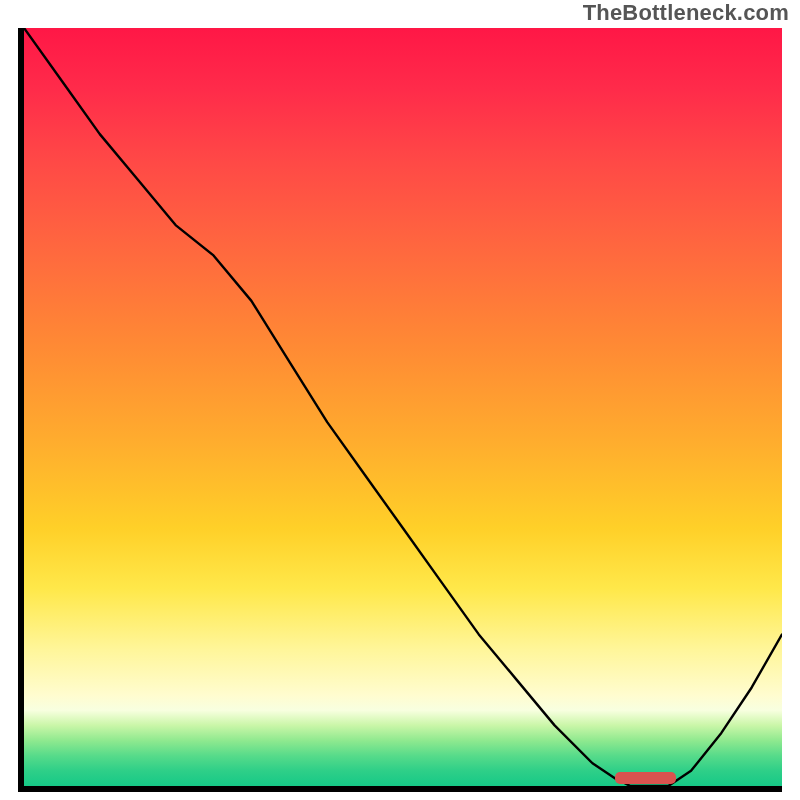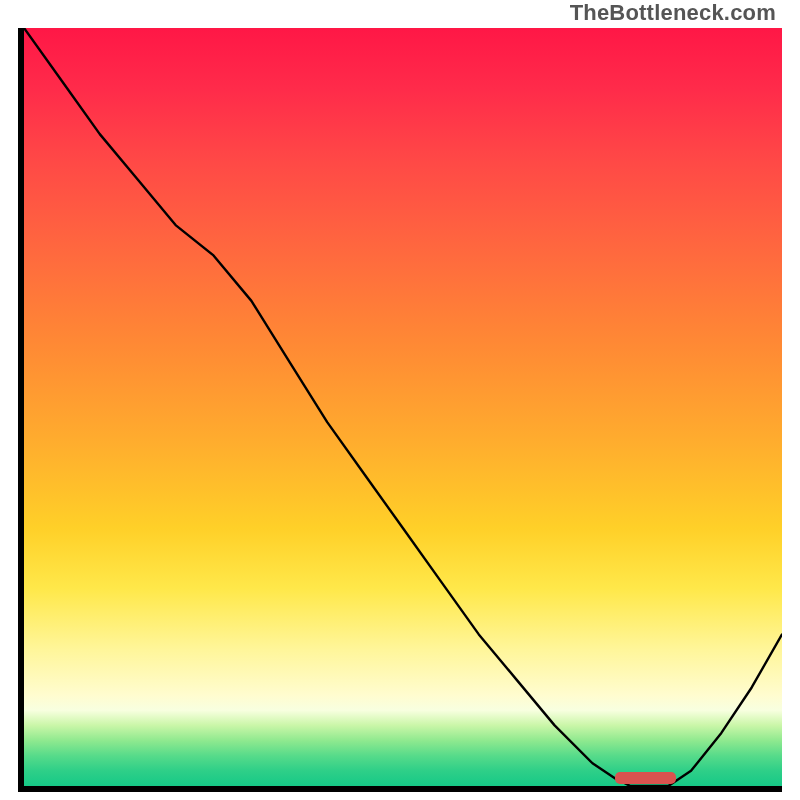--- a/index.html
+++ b/index.html
@@ -12,21 +12,21 @@
     overflow: hidden;
   }
   .canvas {
     position: relative;
     width: 800px;
     height: 800px;
   }
   .watermark {
     position: absolute;
     top: 0px;
-    right: 24px;
+    right: 11px;
     font-size: 22px;
     font-weight: 600;
     color: #555555;
     letter-spacing: 0.2px;
     text-align: right;
   }
   .plot-outer {
     position: absolute;
     left: 18px;
     top: 28px;

